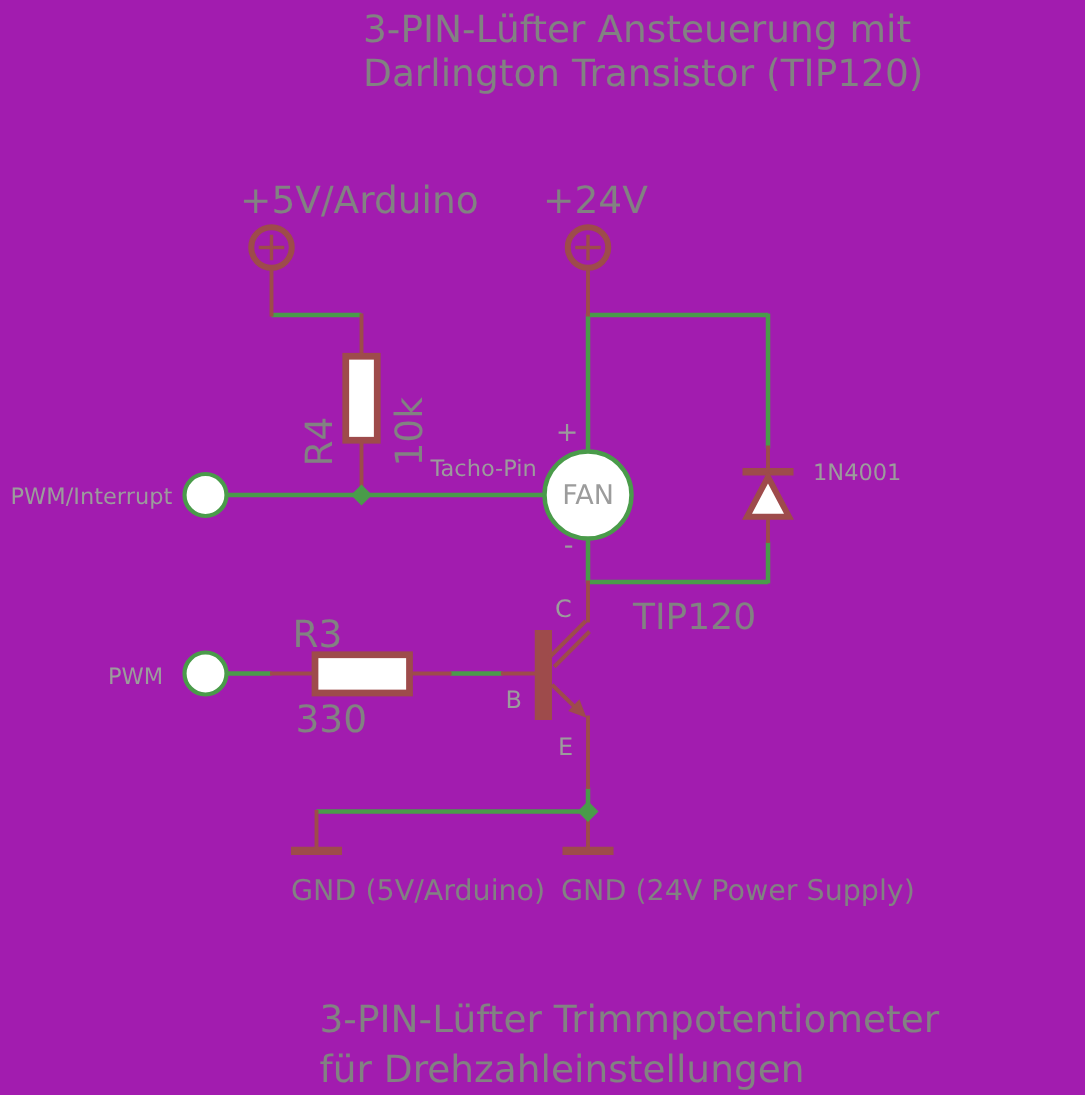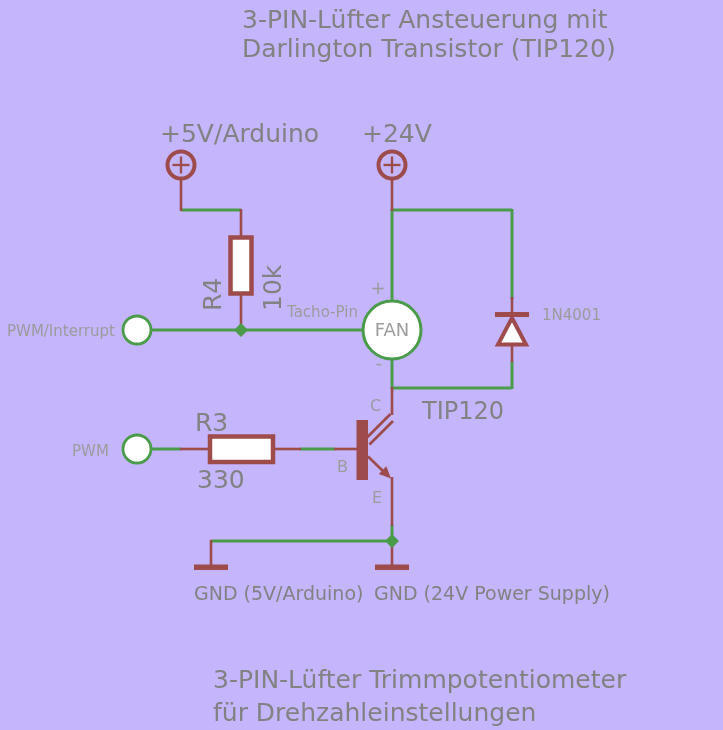--- a/index.html
+++ b/index.html
@@ -4,21 +4,21 @@
 <style>
   html, body {
     margin: 0;
     padding: 0;
     background: #ffffff;
   }
   #stage {
     position: relative;
     width: 723px;
     height: 730px;
-    background: #c4b5fd;
+    background: #a21caf;
     overflow: hidden;
   }
   svg {
     font-family: "DejaVu Sans", "Liberation Sans", sans-serif;
   }
   .wire       { stroke: #4a9b4a; stroke-width: 3;   fill: none; }
   .pinline    { stroke: #9e4b4b; stroke-width: 2.6; fill: none; }
   .outline    { stroke: #9e4b4b; stroke-width: 4.5; fill: #ffffff; }
   .outline-d  { stroke: #9e4b4b; stroke-width: 4;   fill: #ffffff; }
   .thickred   { stroke: #9e4b4b; stroke-width: 5;   fill: none; }

